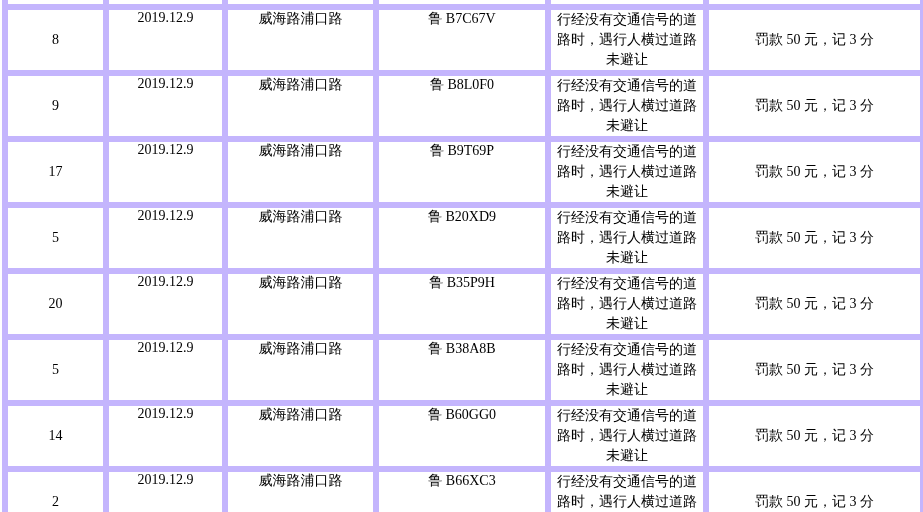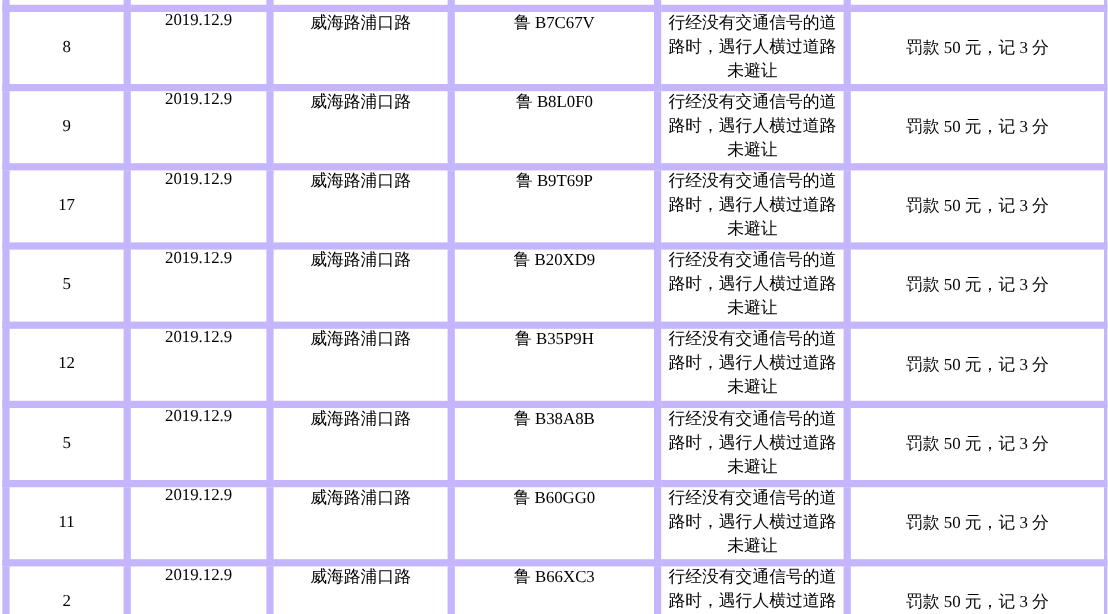--- a/index.html
+++ b/index.html
@@ -117,21 +117,21 @@
       <td class="c-top">2019.12.9</td>
       <td class="c-top">威海路浦口路</td>
       <td class="c-top">鲁 B20XD9</td>
       <td class="c-violation">行经没有交通信号的道
 路时，遇行人横过道路
 未避让</td>
       <td class="c-penalty">罚款 50 元，记 3 分</td>
     </tr>
 
     <tr style="height:63px">
-      <td class="c-no">12</td>
+      <td class="c-no">20</td>
       <td class="c-top">2019.12.9</td>
       <td class="c-top">威海路浦口路</td>
       <td class="c-top">鲁 B35P9H</td>
       <td class="c-violation">行经没有交通信号的道
 路时，遇行人横过道路
 未避让</td>
       <td class="c-penalty">罚款 50 元，记 3 分</td>
     </tr>
 
     <tr style="height:62px">
@@ -139,21 +139,21 @@
       <td class="c-top">2019.12.9</td>
       <td class="c-top">威海路浦口路</td>
       <td class="c-top">鲁 B38A8B</td>
       <td class="c-violation">行经没有交通信号的道
 路时，遇行人横过道路
 未避让</td>
       <td class="c-penalty">罚款 50 元，记 3 分</td>
     </tr>
 
     <tr style="height:64px">
-      <td class="c-no">11</td>
+      <td class="c-no">14</td>
       <td class="c-top">2019.12.9</td>
       <td class="c-top">威海路浦口路</td>
       <td class="c-top">鲁 B60GG0</td>
       <td class="c-violation">行经没有交通信号的道
 路时，遇行人横过道路
 未避让</td>
       <td class="c-penalty">罚款 50 元，记 3 分</td>
     </tr>
 
     <tr style="height:60px">

